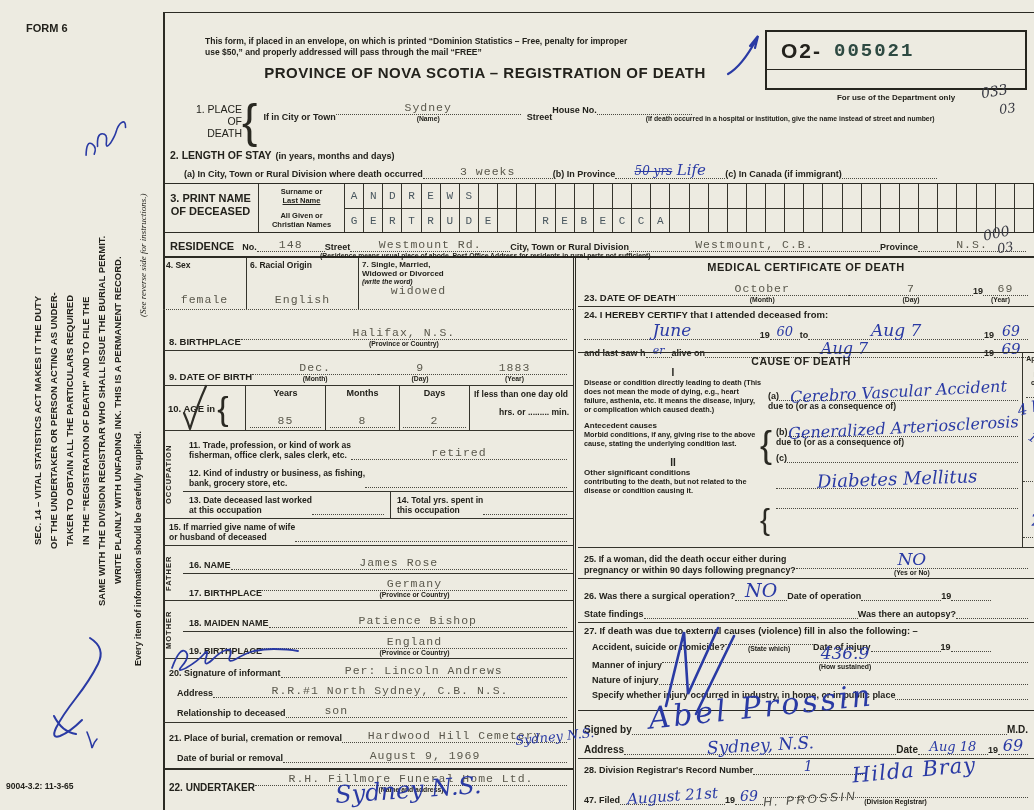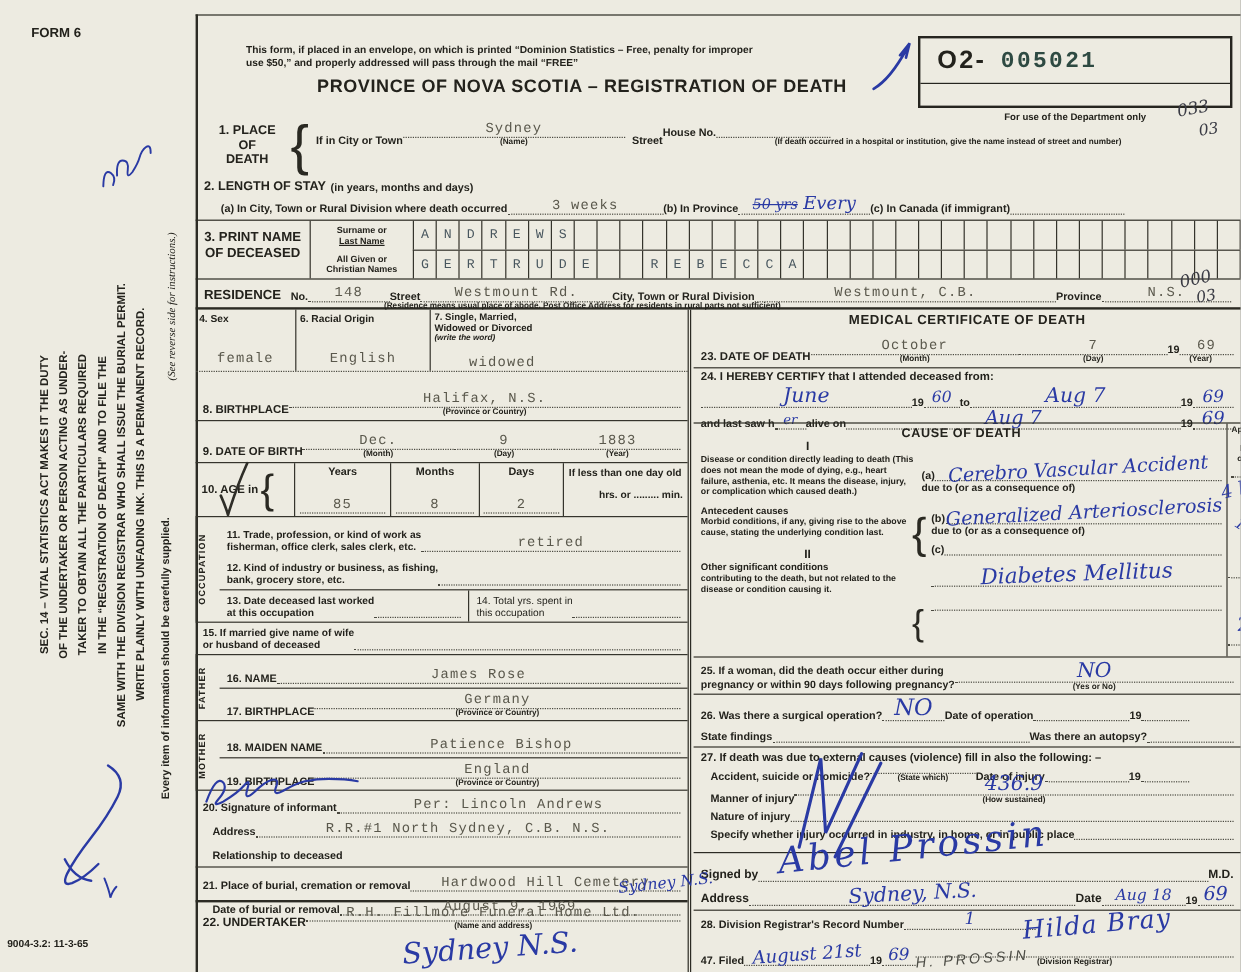--- a/index.html
+++ b/index.html
@@ -72,21 +72,21 @@
     </div>
   </div>
   <div class="abs b" style="left:765px;top:93px;width:262px;text-align:center;font-size:8px">For use of the Department only</div>
   <svg class="abs ink" style="left:722px;top:32px" width="42" height="46">
       <path stroke-width="2.2" d="M6,42 Q20,34 34,8 M28,14 L36,4 L33,16"></path>
     </svg>
   <div class="abs hw" style="left:981px;top:84px;font-size:14px;color:#3a3b44;transform:rotate(-10deg)">033</div>
   <div class="abs hw" style="left:999px;top:102px;font-size:13px;color:#3a3b44;transform:rotate(-8deg)">03</div>
 
   <div class="abs" style="left:170px;top:100px;width:858px;display:flex">
-    <div style="width:72px;font-size:10.5px;font-weight:bold;line-height:12px;text-align:center;padding-top:3px">
+    <div style="width:72px;font-size:10.5px;font-weight:normal;line-height:12px;text-align:right;padding-top:3px">
       <div>1. PLACE</div>
       <div>OF</div>
       <div>DEATH</div>
     </div>
     <div class="brace" style="font-size:46px;margin:-2px 6px 0 0">{</div>
     <div style="flex:1">
       <div class="row" style="height:22px">
         <span class="lab">If in City or Town</span>
         <span class="fc" style="width:185px">
             <span class="fill" style="width:100%"><span class="tw">Sydney</span></span>
@@ -106,21 +106,21 @@
 
   <div class="abs" style="left:170px;top:149px;width:858px">
     <div class="row">
       <span class="b" style="font-size:10.5px">2. LENGTH OF STAY</span>
       <span class="lab" style="font-weight:bold;margin-left:4px">(in years, months and days)</span>
     </div>
     <div class="row" style="height:18px;padding-left:14px">
       <span class="lab">(a) In City, Town or Rural Division where death occurred</span>
       <span class="fill" style="max-width:130px"><span class="tw">3 weeks</span></span>
       <span class="lab">(b) In Province</span>
-      <span class="fill" style="max-width:110px"><span class="hw struck" style="font-size:12px">50 yrs</span> <span class="hw" style="font-size:15px">Every</span></span>
+      <span class="fill" style="max-width:110px"><span class="hw struck" style="font-size:12px">50 yrs</span> <span class="hw" style="font-size:15px">Life</span></span>
       <span class="lab">(c) In Canada (if immigrant)</span>
       <span class="fill" style="max-width:95px"></span>
     </div>
   </div>
 
   <div class="abs" style="left:163px;top:183px;width:871px;height:50px;border-top:1.5px solid #2c2b24;border-bottom:1.5px solid #2c2b24;display:flex">
     <div style="width:95px;font-size:11px;font-weight:bold;text-align:center;padding-top:8px;line-height:13px">
       <div>3. PRINT NAME</div>
       <div>OF DECEASED</div>
     </div>
@@ -233,21 +233,21 @@
           <div class="tw vval">female</div>
         </div>
       <div class="vcell" style="width:112px">
           <div class="lab" style="font-size:8.5px">6. Racial Origin</div>
           <div class="tw vval">English</div>
         </div>
       <div class="vcell" style="width:119px;border-right:0">
           <div class="lab" style="font-size:8px">7. Single, Married,</div>
           <div class="lab" style="font-size:8px">Widowed or Divorced</div>
           <div class="note it">(write the word)</div>
-          <div class="tw vval" style="bottom:1px">widowed</div>
+          <div class="tw vval" style="bottom:13px">widowed</div>
         </div>
     </div>
 
     <div class="lrow" style="height:40px">
       <span class="lab" style="font-size:9.5px">8. BIRTHPLACE</span>
       <span class="fc" style="flex:1">
           <span class="fill" style="width:100%"><span class="tw">Halifax, N.S.</span></span>
           <span class="note">(Province or Country)</span>
         </span>
     </div>
@@ -301,21 +301,21 @@
         <div class="lrow" style="height:28px">
           <span style="font-size:8.5px;font-weight:bold;line-height:10px;white-space:nowrap"><span>12. Kind of industry or business, as fishing,</span><br><span>bank, grocery store, etc.</span></span>
           <span class="fill"></span>
         </div>
         <div style="height:27px;border-top:1px solid #35342c;display:flex">
           <div class="lrow" style="width:208px;border-right:1px solid #35342c;height:100%">
             <span style="font-size:8.5px;font-weight:bold;line-height:10px;white-space:nowrap"><span>13. Date deceased last worked</span><br><span>at this occupation</span></span>
             <span class="fill"></span>
           </div>
           <div class="lrow" style="flex:1;height:100%">
-            <span style="font-size:8.5px;font-weight:normal;line-height:10px;white-space:nowrap"><span>14. Total yrs. spent in</span><br><span>this occupation</span></span>
+            <span style="font-size:8.5px;font-weight:bold;line-height:10px;white-space:nowrap"><span>14. Total yrs. spent in</span><br><span>this occupation</span></span>
             <span class="fill"></span>
           </div>
         </div>
       </div>
     </div>
 
     <div class="lrow" style="height:27px;border-top:1px solid #35342c">
       <span style="font-size:8.5px;font-weight:bold;line-height:10px;white-space:nowrap"><span>15. If married give name of wife</span><br><span>or husband of deceased</span></span>
       <span class="fill"></span>
     </div>
@@ -358,24 +358,25 @@
       <div class="lrow" style="height:20px">
         <span class="lab">20. Signature of informant</span>
         <span class="fill"><span class="tw">Per: Lincoln Andrews</span></span>
       </div>
       <div class="lrow" style="height:20px">
         <span class="lab" style="padding-left:8px">Address</span>
         <span class="fill"><span class="tw">R.R.#1 North Sydney, C.B. N.S.</span></span>
       </div>
       <div class="lrow" style="height:20px">
         <span class="lab" style="padding-left:8px">Relationship to deceased</span>
-      </div>
-    </div>
-
-    <div style="height:28px;border-top:1px solid #35342c;padding-top:3px">
+        <span class="fill"><span class="tw" style="margin-right:180px">son</span></span>
+      </div>
+    </div>
+
+    <div style="height:46px;border-top:1px solid #35342c;padding-top:3px">
       <div class="lrow" style="height:20px">
         <span class="lab">21. Place of burial, cremation or removal</span>
         <span class="fill"><span class="tw">Hardwood Hill Cemetery</span></span>
       </div>
       <div class="lrow" style="height:20px">
         <span class="lab" style="padding-left:8px">Date of burial or removal</span>
         <span class="fill"><span class="tw">August 9, 1969</span></span>
       </div>
     </div>
 

